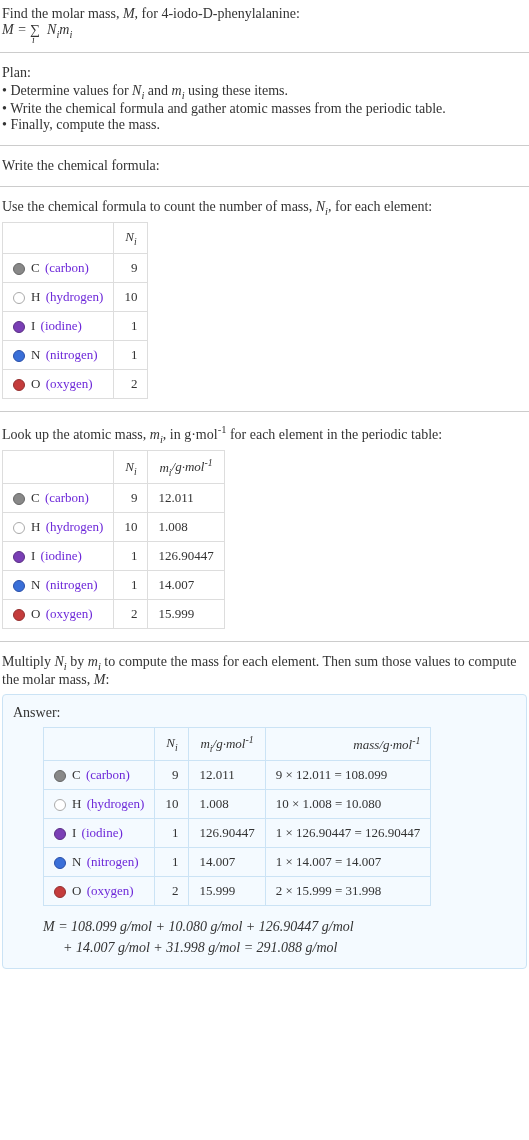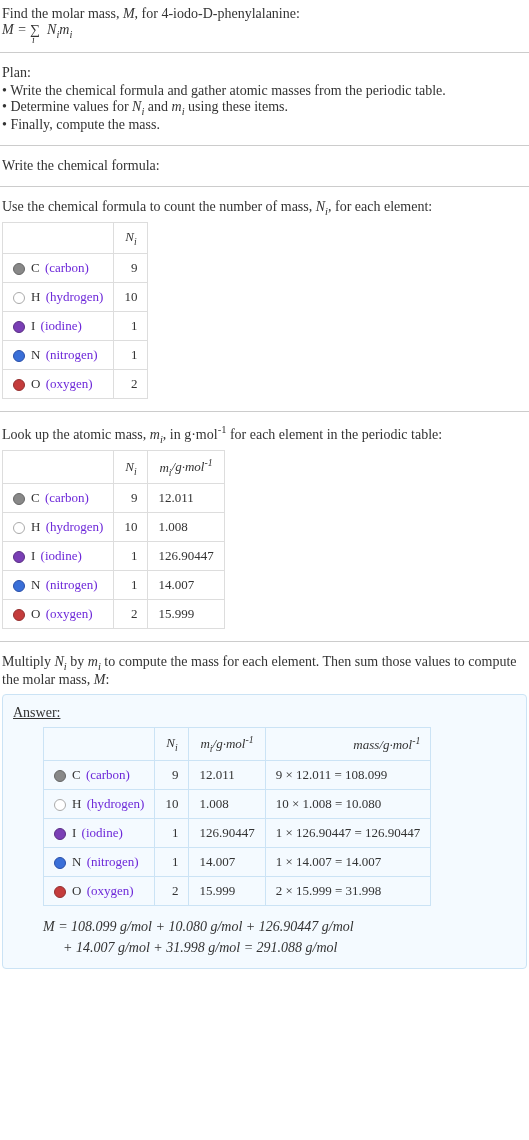--- a/index.html
+++ b/index.html
@@ -57,21 +57,21 @@
 .dot-red { background: #c43c3c; border-color: #943030; }
 .el-sym { color: #333; }
 .el-name { color: #6d28d9; margin-left: 2px; }
 .answer-box {
   border: 1px solid #cbe3f5;
   background: #f4faff;
   border-radius: 4px;
   padding: 10px;
   margin-top: 6px;
 }
-.answer-title { margin-bottom: 6px; text-decoration: underline; }
+.answer-title { margin-bottom: 6px; }
 .answer-box table th, .answer-box table td { border-color: #cbe3f5; background: #f4faff; }
 .final-m {
   margin-top: 10px;
   font-style: italic;
   line-height: 1.5;
 }
 .bullet-list { margin: 2px 0 0 0; padding: 0; }
 .bullet-list li { list-style: none; margin: 0; padding: 0; }
 .chem-formula { font-family: Georgia, serif; }
 </style>
@@ -85,24 +85,24 @@
   <div class="formula">
     M = <span style="position:relative; display:inline-block;">∑<span style="position:absolute; left:2px; top:12px; font-size:10px;">i</span></span>&nbsp; N<span class="sub">i</span>m<span class="sub">i</span>
   </div>
 </div>
 
 <hr class="sep">
 
 <div class="section">
   <div>Plan:</div>
   <ul class="bullet-list">
-    <li>• Write the chemical formula and gather atomic masses from the periodic table.</li>
     <li>
       <span>• Determine values for </span><span class="formula">N<span class="sub">i</span></span><span> and </span><span class="formula">m<span class="sub">i</span></span><span> using these items.</span>
     </li>
+    <li>• Write the chemical formula and gather atomic masses from the periodic table.</li>
     <li>• Finally, compute the mass.</li>
   </ul>
 </div>
 
 <hr class="sep">
 
 <div class="section">
   <div>Write the chemical formula:</div>
 </div>
 

